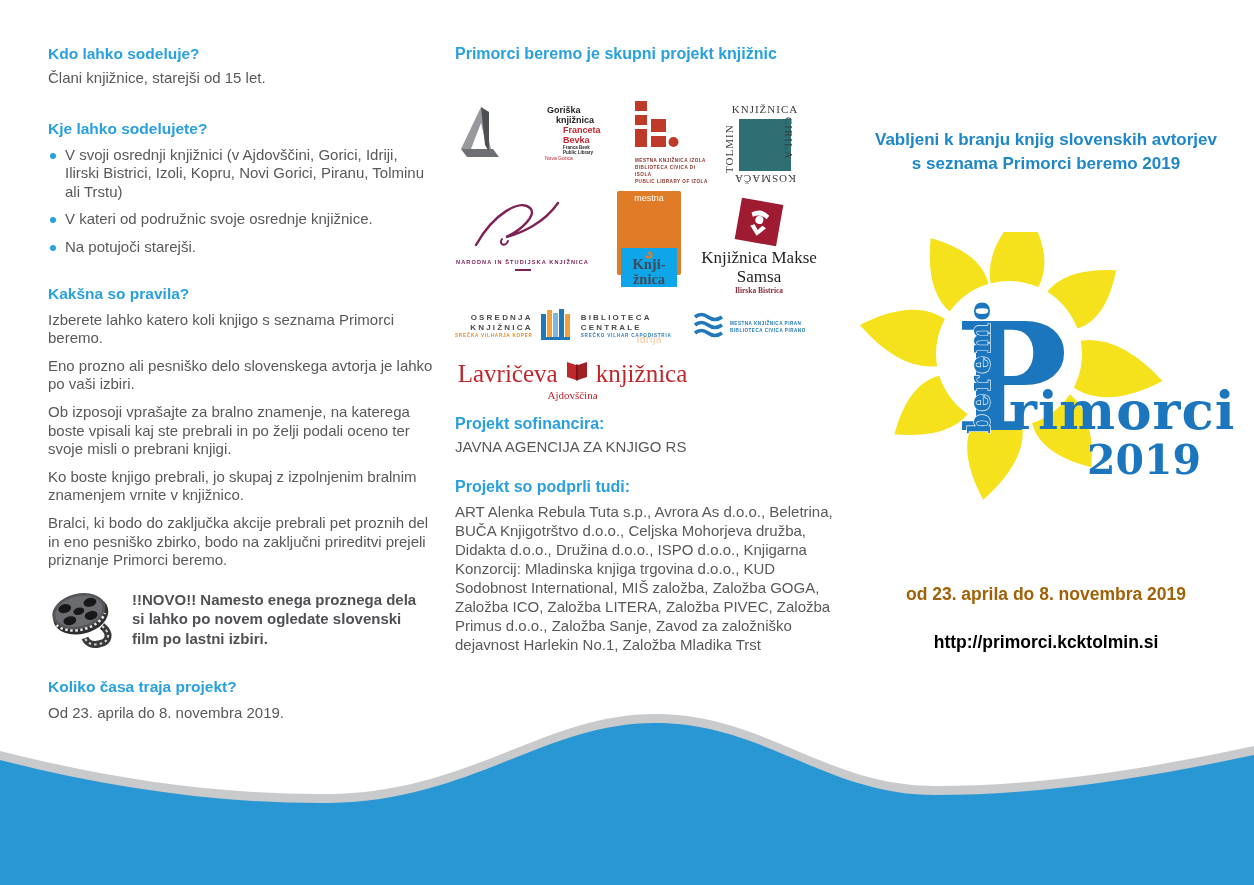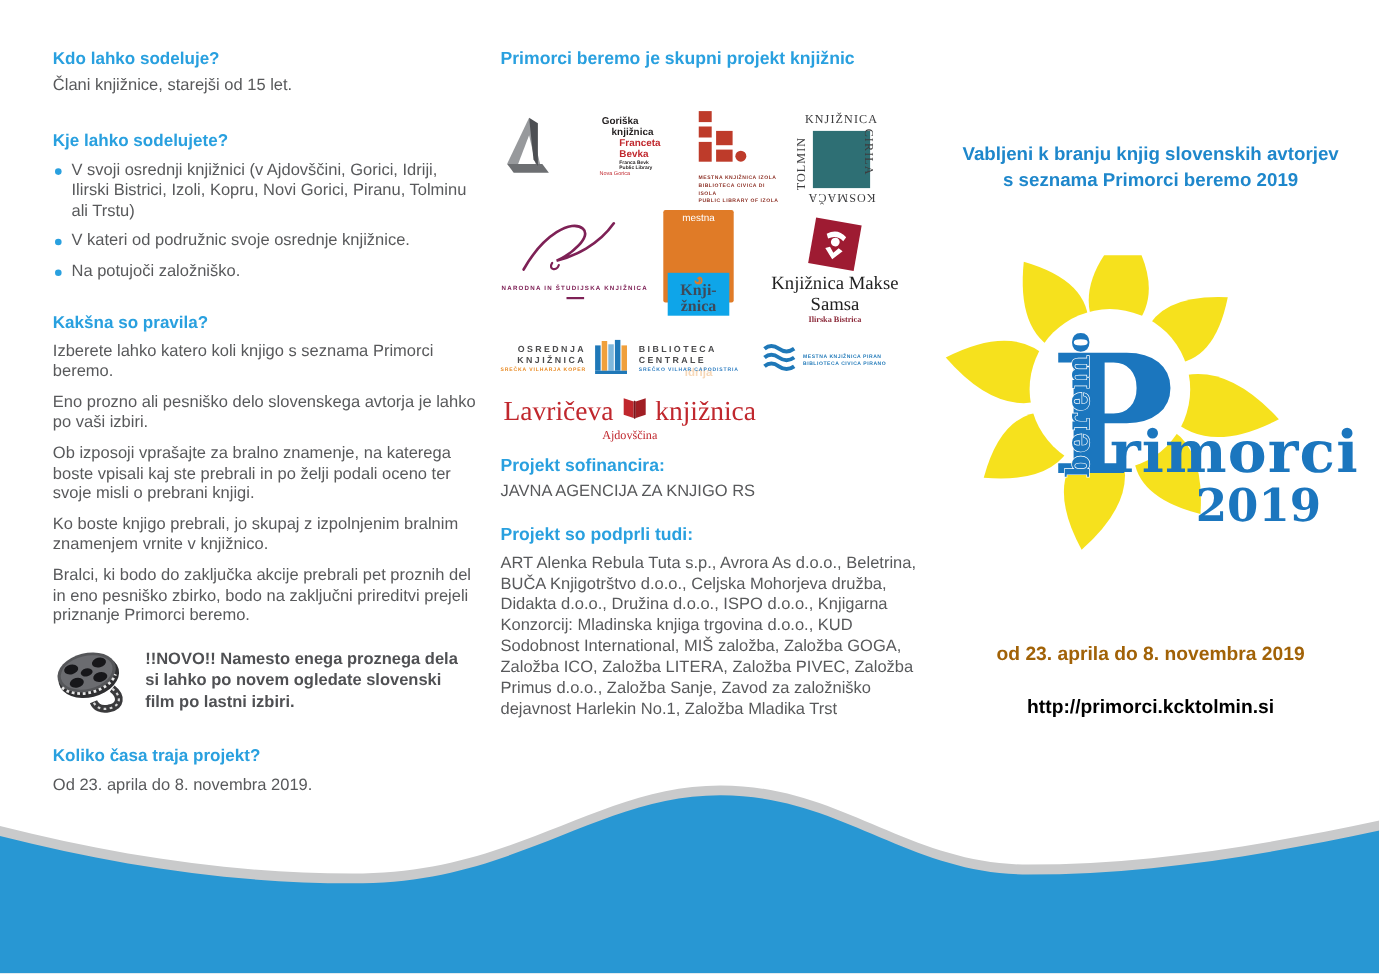--- a/index.html
+++ b/index.html
@@ -41,21 +41,21 @@
   .tol-t{position:absolute;font-size:11px;letter-spacing:1px;}
   .tol-top{left:0;top:0;width:104px;text-align:center;}
   .tol-right{left:82px;top:14px;transform-origin:0 0;transform:rotate(90deg);}
   .tol-bottom{left:16px;top:70px;width:72px;text-align:center;transform:rotate(180deg);}
   .tol-left{left:10px;top:70px;transform-origin:0 0;transform:rotate(-90deg);}
   
   .nsk{left:0;top:132px;width:135px;height:80px;text-align:center;}
   .nsk .cap{font-size:5.6px;letter-spacing:1.1px;color:#7E2156;font-weight:bold;margin-top:2px;}
   .nsk .rule{width:16px;height:2px;background:#7E2156;margin:4px auto 0;}
   
-  .idrija{left:148px;top:128px;width:64px;height:84px;background:#E07B27;border-radius:2px;
+  .idrija{left:162px;top:128px;width:64px;height:84px;background:#E07B27;border-radius:2px;
           display:flex;flex-direction:column;text-align:center;}
   .id-top{color:#fff;font-size:9px;padding:2px 0 1px;}
   .id-mid{background:#0ea5e9;margin:0 4px;flex:1;font-family:"Liberation Serif",serif;
           color:#3E4A5A;font-weight:bold;font-size:14.5px;line-height:1.05;padding-top:9px;position:relative;}
   .id-spiral{position:absolute;top:1px;left:50%;transform:translateX(-50%);}
   .id-bot{color:#F7D8B8;font-size:10.5px;font-weight:bold;padding:2px 0 3px;}
   
   .makse{left:240px;top:136px;width:128px;height:84px;text-align:center;font-family:"Liberation Serif",serif;}
   .mk-sq{width:42px;height:42px;background:#9E1B32;margin:2px auto 6px;transform:rotate(10deg);
          display:flex;align-items:center;justify-content:center;}
@@ -94,21 +94,21 @@
 <div class="page">
 
   <div class="left">
     <h3 class="h-azure">Kdo lahko sodeluje?</h3>
     <p class="body-txt mt6">Člani knjižnice, starejši od 15 let.</p>
 
     <h3 class="h-azure mt32">Kje lahko sodelujete?</h3>
     <ul class="bullets">
       <li>V svoji osrednji knjižnici (v Ajdovščini, Gorici, Idriji, Ilirski Bistrici, Izoli, Kopru, Novi Gorici, Piranu, Tolminu ali Trstu)</li>
       <li>V kateri od podružnic svoje osrednje knjižnice.</li>
-      <li>Na potujoči založniško.</li>
+      <li>Na potujoči starejši.</li>
     </ul>
 
     <h3 class="h-azure mt28">Kakšna so pravila?</h3>
     <p class="body-txt mt8">Izberete lahko katero koli knjigo s seznama Primorci beremo.</p>
     <p class="body-txt mt9">Eno prozno ali pesniško delo slovenskega avtorja je lahko po vaši izbiri.</p>
     <p class="body-txt mt9">Ob izposoji vprašajte za bralno znamenje, na katerega boste vpisali kaj ste prebrali in po želji podali oceno ter svoje misli o prebrani knjigi.</p>
     <p class="body-txt mt9">Ko boste knjigo prebrali, jo skupaj z izpolnjenim bralnim znamenjem vrnite v knjižnico.</p>
     <p class="body-txt mt9">Bralci, ki bodo do zaključka akcije prebrali pet proznih del in eno pesniško zbirko, bodo na zaključni prireditvi prejeli priznanje Primorci beremo.</p>
 
     <div class="novo mt16">

